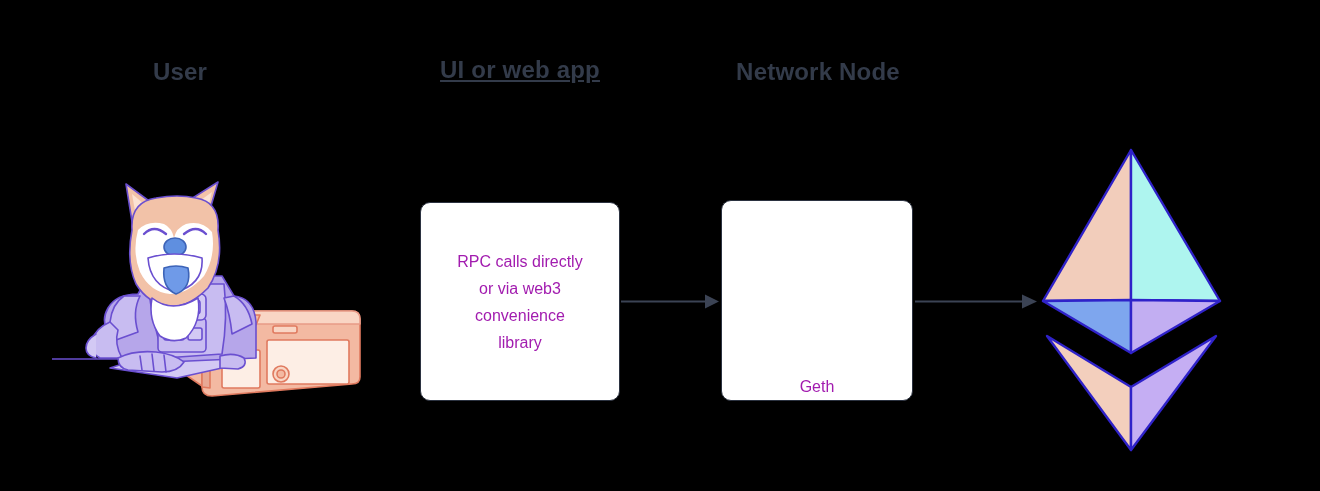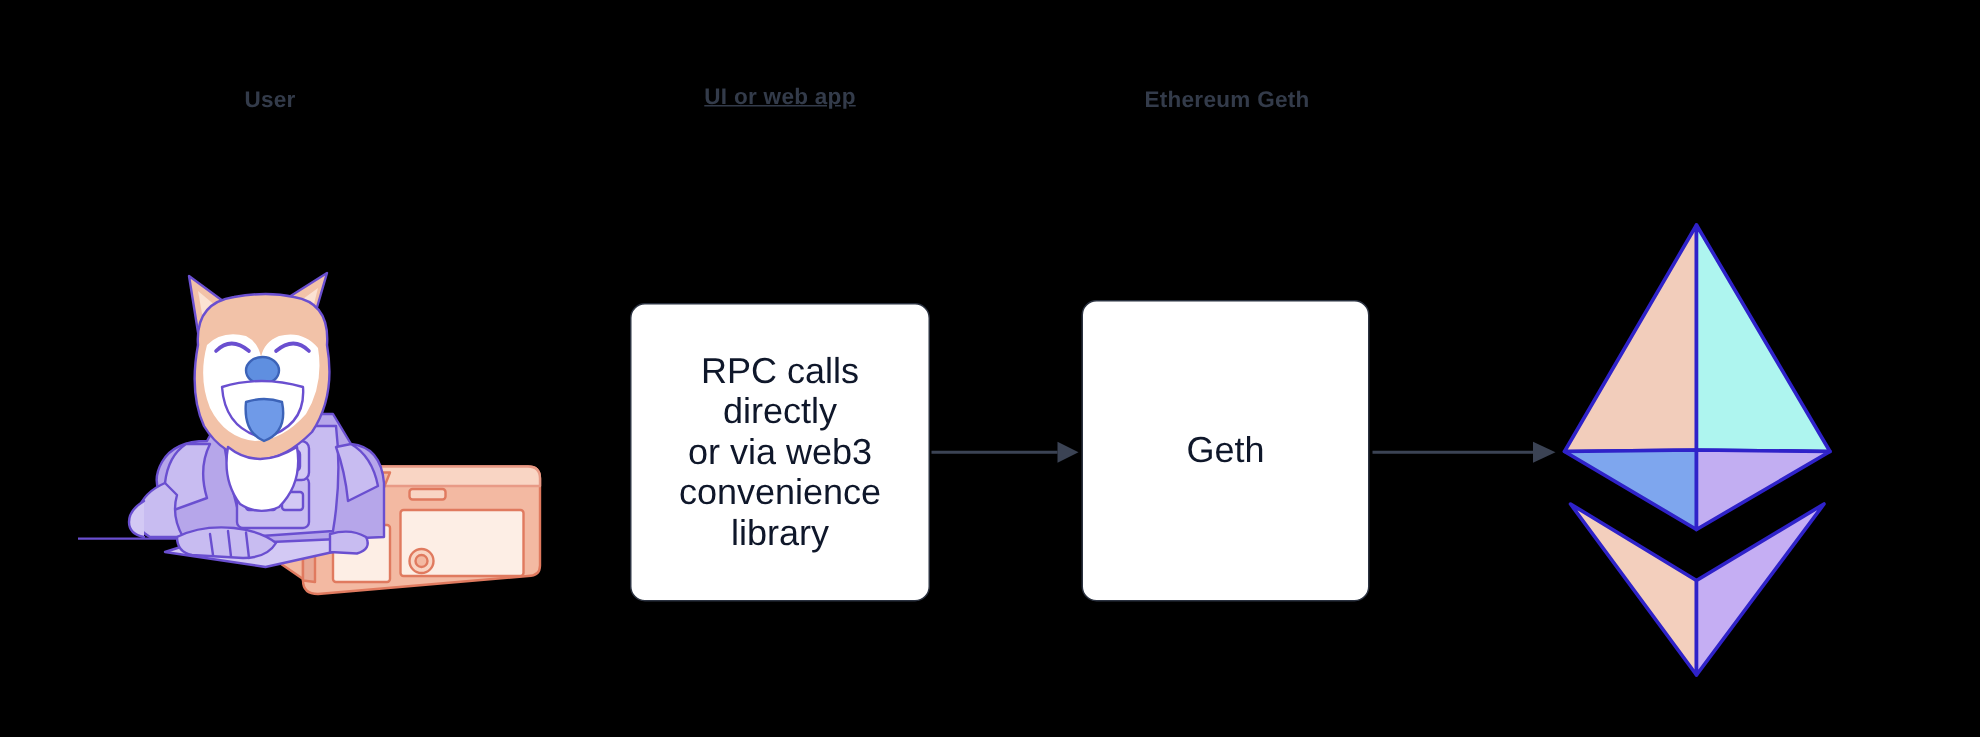--- a/index.html
+++ b/index.html
@@ -16,44 +16,44 @@
     height: 491px;
     background: #000000;
     overflow: hidden;
   }
 
   
   .col-header {
     position: absolute;
     font-family: "Liberation Sans", sans-serif;
     font-weight: bold;
-    font-size: 15px;
+    font-size: 24px;
     color: #333b4a;
     letter-spacing: 0.2px;
     white-space: nowrap;
     text-align: center;
     transform: translateX(-50%);
   }
 
   
   .proc-box {
     position: absolute;
     background: #ffffff;
     border: 1.4px solid #2b3240;
     border-radius: 10px;
     box-sizing: border-box;
     display: flex;
     align-items: center;
     justify-content: center;
   }
   .proc-label {
     font-family: "Liberation Sans", sans-serif;
-    font-size: 24px;
+    font-size: 16px;
     line-height: 27px;
-    color: #0f172a;
+    color: #a21caf;
     text-align: center;
     padding: 0 14px;
     white-space: pre-line;
   }
 
   
   .arrow-svg {
     position: absolute;
     overflow: visible;
   }
@@ -65,21 +65,21 @@
 </style>
 </head>
 <body>
 
 <div id="canvas">
 
   <div class="col-header" style="left:180px; top:58px;">User</div>
 
   <div class="col-header" style="left:520px; top:56px;text-decoration:underline;">UI or web app</div>
 
-  <div class="col-header" style="left:818px; top:58px;">Ethereum Geth</div>
+  <div class="col-header" style="left:818px; top:58px;">Network Node</div>
 
 
   <div class="art" style="left:52px; top:172px; width:310px; height:228px;">
     <svg width="310" height="228" viewBox="0 0 310 228" xmlns="http://www.w3.org/2000/svg">
       <g stroke="#6a4fd0" stroke-width="1.6" stroke-linejoin="round" stroke-linecap="round">
 
         <line x1="0" y1="187" x2="120" y2="187" stroke="#6a4fd0" stroke-width="1.5" fill="none"></line>
 
         <g>
 
@@ -159,21 +159,21 @@
 or via web3
 convenience
 library</div>
   </div>
 
   <svg class="arrow-svg" style="left:621px; top:292px;" width="100" height="20">
     <line x1="0" y1="9.5" x2="84" y2="9.5" stroke="#3b4354" stroke-width="2"></line>
     <path d="M84 2.5 L98 9.5 L84 16.5 Z" fill="#3b4354"></path>
   </svg>
 
-  <div class="proc-box" style="left:721px; top:200px; width:192px; height:201px;">
+  <div class="proc-box" style="left:721px; top:200px; width:192px; height:201px;align-items:flex-end;">
     <div class="proc-label">Geth</div>
   </div>
 
   <svg class="arrow-svg" style="left:915px; top:292px;" width="124" height="20">
     <line x1="0" y1="9.5" x2="107" y2="9.5" stroke="#3b4354" stroke-width="2"></line>
     <path d="M107 2.5 L122 9.5 L107 16.5 Z" fill="#3b4354"></path>
   </svg>
 
   <div class="art" style="left:1041px; top:148px; width:181px; height:304px;">
     <svg width="181" height="304" viewBox="0 0 181 304" xmlns="http://www.w3.org/2000/svg">

